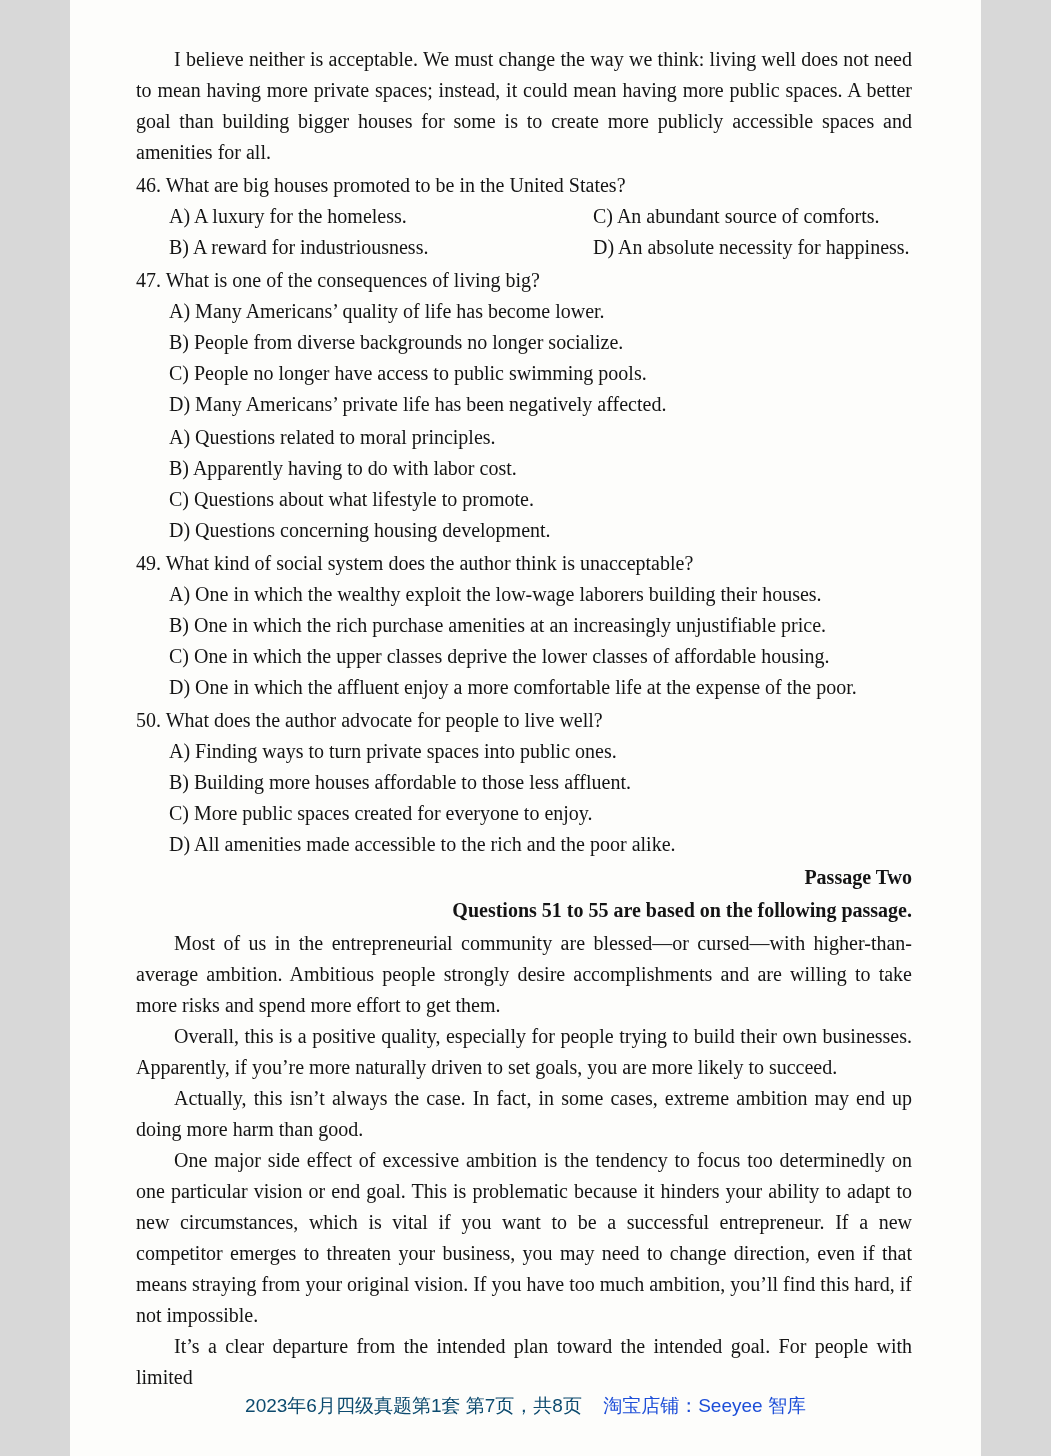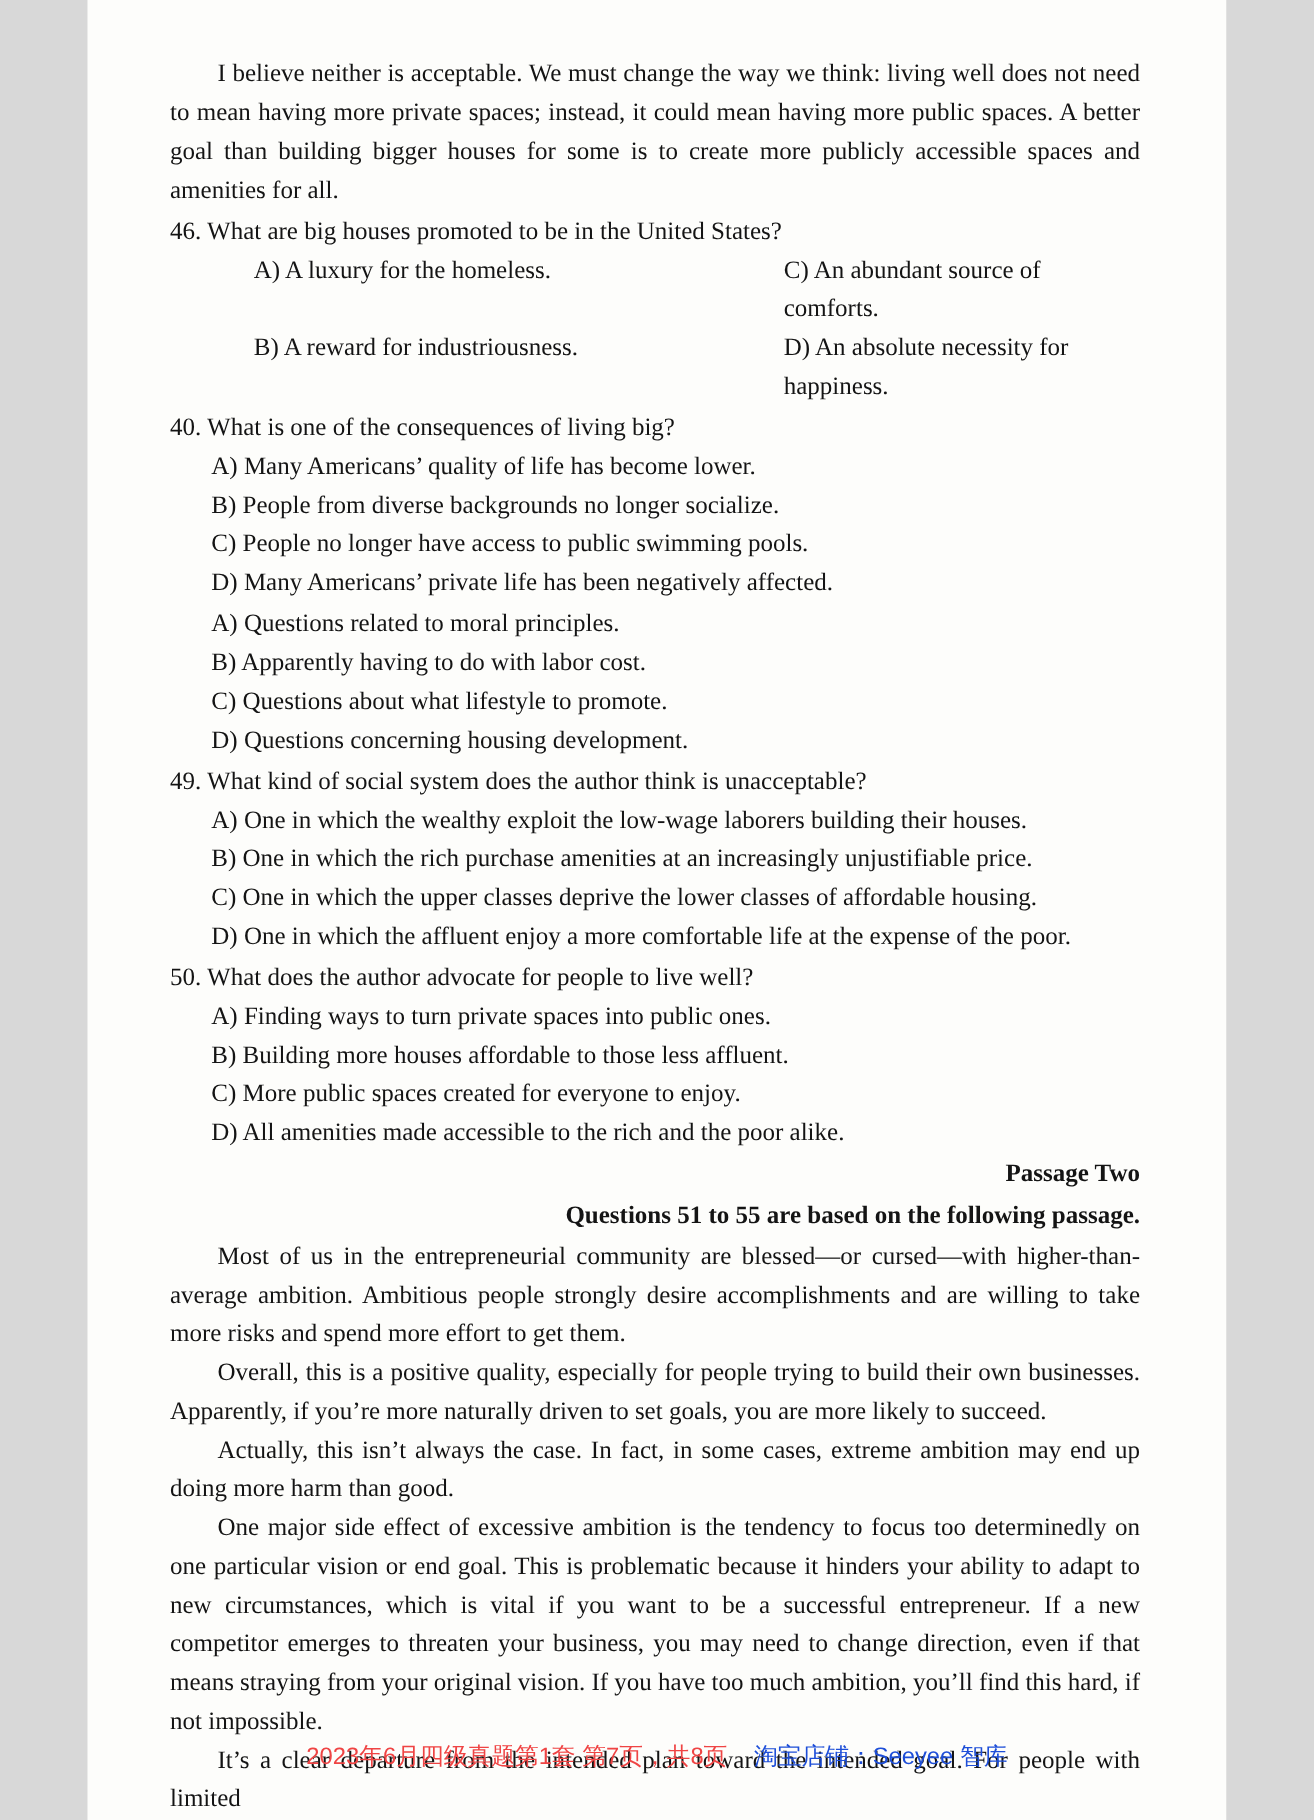--- a/index.html
+++ b/index.html
@@ -29,32 +29,32 @@
   }
   .question-block { margin-bottom: 2px; }
   .question-line { text-align: left; }
   .q-num { }
   .options { margin-left: 33px; }
   .options .option { text-align: justify; }
   .options.two-col {
     display: grid;
     grid-template-columns: 424px 1fr;
   }
-  .options.two-col .option { text-align: left; margin-left: 34px; }
+  .options.two-col .option { text-align: left; }
   .bold-heading { font-weight: bold; text-align: right; margin-bottom: 2px; }
   .footer {
     position: absolute;
     left: 0;
     bottom: 36px;
     width: 100%;
     text-align: center;
     font-size: 19px;
     font-family: "Liberation Sans", "DejaVu Sans", sans-serif;
   }
-  .footer .page-info { color: #ef4444; }
+  .footer .page-info { color: #0c4a6e; }
   .footer .shop-info { color: #1d4ed8; margin-left: 16px; }
 </style>
 </head>
 <body>
 
 <div class="page">
   <div class="content">
 
     <p class="intro-para">I believe neither is acceptable. We must change the way we think: living well does not need to mean having more private spaces; instead, it could mean having more public spaces. A better goal than building bigger houses for some is to create more publicly accessible spaces and amenities for all.</p>
 
@@ -62,21 +62,21 @@
         <div class="question-block">
           <div class="question-line"><span class="q-num">46.</span> <span>What are big houses promoted to be in the United States?</span></div>
           <div class="options two-col">
             <div class="option"><span class="opt-label">A)</span> <span>A luxury for the homeless.</span></div>
             <div class="option"><span class="opt-label">C)</span> <span>An abundant source of comforts.</span></div>
             <div class="option"><span class="opt-label">B)</span> <span>A reward for industriousness.</span></div>
             <div class="option"><span class="opt-label">D)</span> <span>An absolute necessity for happiness.</span></div>
           </div>
         </div>
         <div class="question-block">
-          <div class="question-line"><span class="q-num">40.</span> <span>What is one of the consequences of living big?</span></div>
+          <div class="question-line"><span class="q-num">47.</span> <span>What is one of the consequences of living big?</span></div>
           <div class="options stacked">
             <div class="option"><span class="opt-label">A)</span> <span>Many Americans’ quality of life has become lower.</span></div>
             <div class="option"><span class="opt-label">B)</span> <span>People from diverse backgrounds no longer socialize.</span></div>
             <div class="option"><span class="opt-label">C)</span> <span>People no longer have access to public swimming pools.</span></div>
             <div class="option"><span class="opt-label">D)</span> <span>Many Americans’ private life has been negatively affected.</span></div>
           </div>
         </div>
         <div class="question-block">
           <div class="options stacked">
             <div class="option"><span class="opt-label">A)</span> <span>Questions related to moral principles.</span></div>

